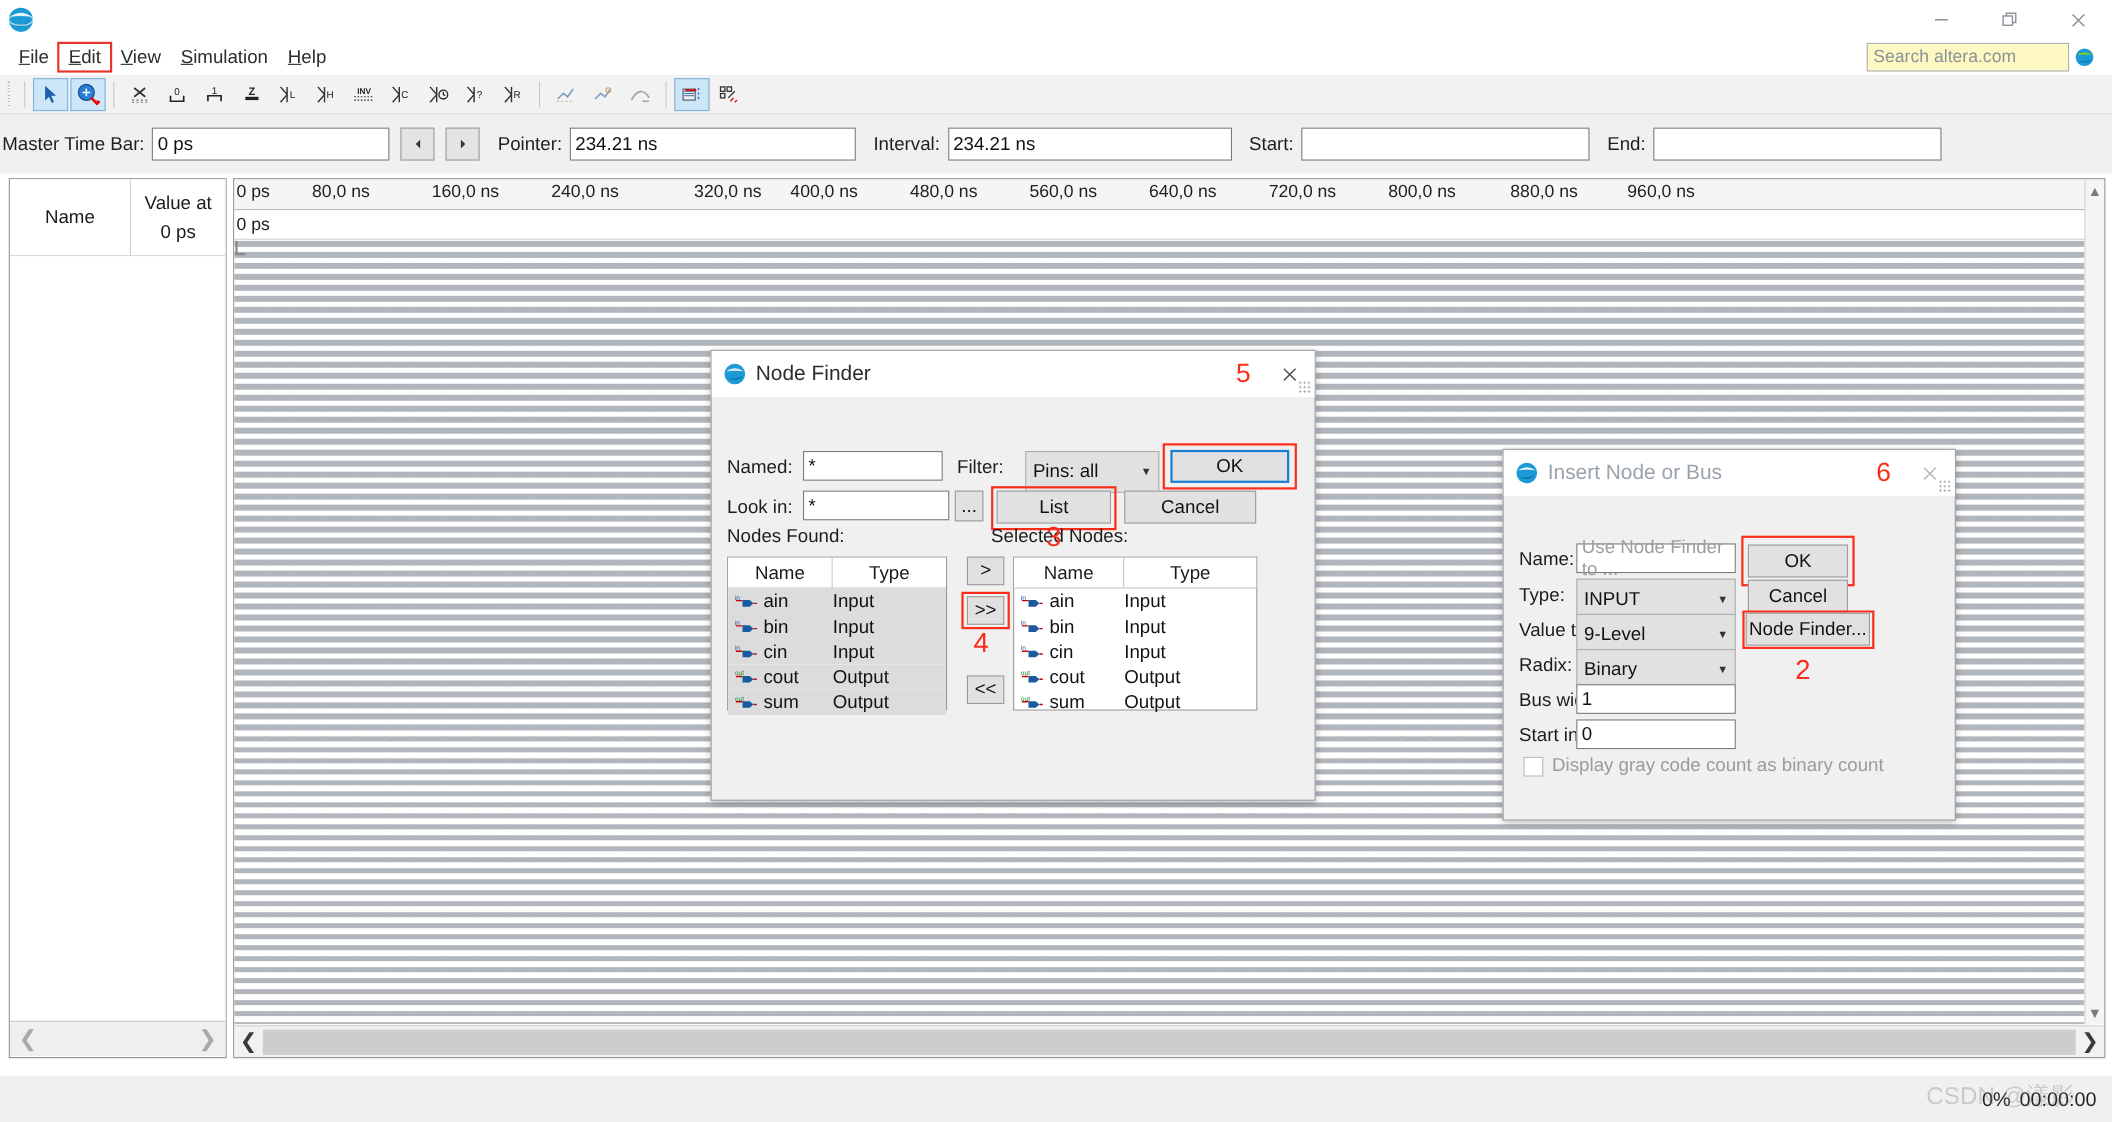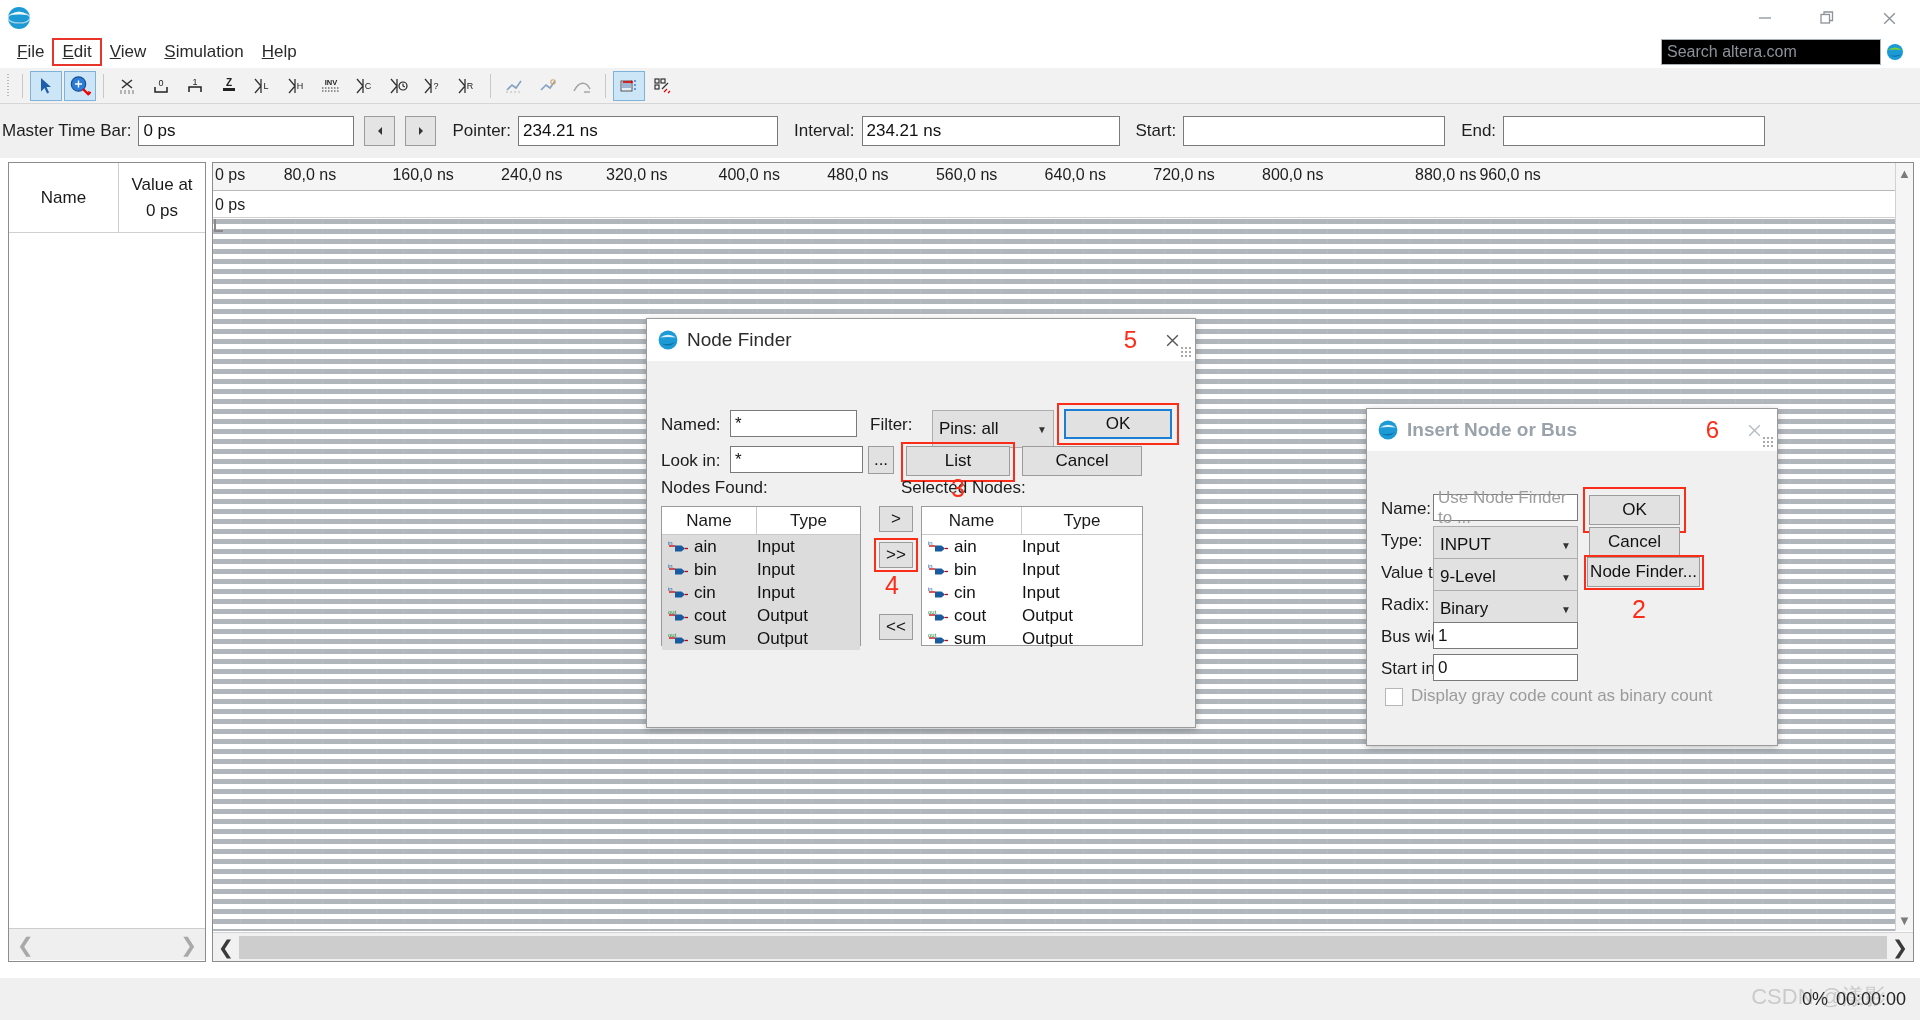--- a/index.html
+++ b/index.html
@@ -44,21 +44,21 @@
     padding: 3px 9px; font-size: 17px; color: #2b2b2b; position: relative;
     white-space: nowrap;
   }
   .menu-item .u { text-decoration: underline; }
   .menu-item.highlight { outline: 2px solid #e8342a; outline-offset: -1px; }
   .search-wrap {
     position: absolute; right: 16px; top: 3px;
     display: flex; align-items: center;
   }
   .search-input {
-    width: 220px; height: 26px; border: 1px solid #a8b0b8; background: #000000;
+    width: 184px; height: 26px; border: 1px solid #a8b0b8; background: #fef9c3;
     font-size: 16px; color: #7d858c; padding: 0 5px;
     font-family: "Liberation Sans", sans-serif;
   }
   .search-input::placeholder { color: #8b9299; opacity: 1; }
   .globe-icon { width: 18px; height: 18px; margin-left: 5px; }
 
   
   .toolbar {
     position: absolute; left: 0; top: 68px; width: 1920px; height: 36px;
     background: #f2f2f2; border-bottom: 1px solid #d6d6d6;
@@ -200,21 +200,21 @@
     position: absolute; background: #f0f0f0;
     border: 1px solid #9a9a9a;
     box-shadow: 0 2px 7px rgba(0,0,0,.25);
   }
   .dlg-title {
     height: 42px; background: #ffffff; display: flex; align-items: center;
     padding: 0 6px 0 10px;
   }
   .dlg-title .ic { width: 22px; height: 22px; margin-right: 8px; flex: none; }
   .dlg-title .tx { font-size: 19px; color: #2c2c2c; flex: 1; }
-  .dlg-title.inactive .tx { color: #9aa3ab; font-weight: bold; }
+  .dlg-title.inactive .tx { color: #9aa3ab; }
   .dlg-close {
     width: 34px; height: 30px; display: flex; align-items: center;
     justify-content: center; color: #555;
   }
   .dlg-title.inactive .dlg-close { color: #b5bcc2; }
   .dlg-num {
     color: #fb2c18; font-size: 24px; font-weight: 400; margin-right: 18px;
   }
   .dlg-body { position: relative; }
 
@@ -503,28 +503,28 @@
         <span>❯</span>
       </div>
     </div>
 
     <div class="wavepanel">
       <div class="ruler">
           <span class="ruler-tick" style="left: 2px;">0 ps</span>
           <span class="ruler-tick" style="left: 70.7px;">80,0 ns</span>
           <span class="ruler-tick" style="left: 179.4px;">160,0 ns</span>
           <span class="ruler-tick" style="left: 288.1px;">240,0 ns</span>
-          <span class="ruler-tick" style="left: 393px;">320,0 ns</span>
+          <span class="ruler-tick" style="left: 418px;">320,0 ns</span>
           <span class="ruler-tick" style="left: 505.5px;">400,0 ns</span>
           <span class="ruler-tick" style="left: 614.2px;">480,0 ns</span>
           <span class="ruler-tick" style="left: 722.9px;">560,0 ns</span>
           <span class="ruler-tick" style="left: 831.6px;">640,0 ns</span>
           <span class="ruler-tick" style="left: 940.3px;">720,0 ns</span>
           <span class="ruler-tick" style="left: 1049px;">800,0 ns</span>
-          <span class="ruler-tick" style="left: 1202px;">880,0 ns</span>
+          <span class="ruler-tick" style="left: 1160px;">880,0 ns</span>
           <span class="ruler-tick" style="left: 1266.4px;">960,0 ns</span>
         </div>
       <div class="mtb-row">
         <span>0 ps</span>
       </div>
       <div class="grid">
         <div class="gridlines">
             <div class="gridline" style="left: 0px;"></div>
             <div class="gridline" style="left: 27.175px;"></div>
             <div class="gridline" style="left: 54.35px;"></div>

